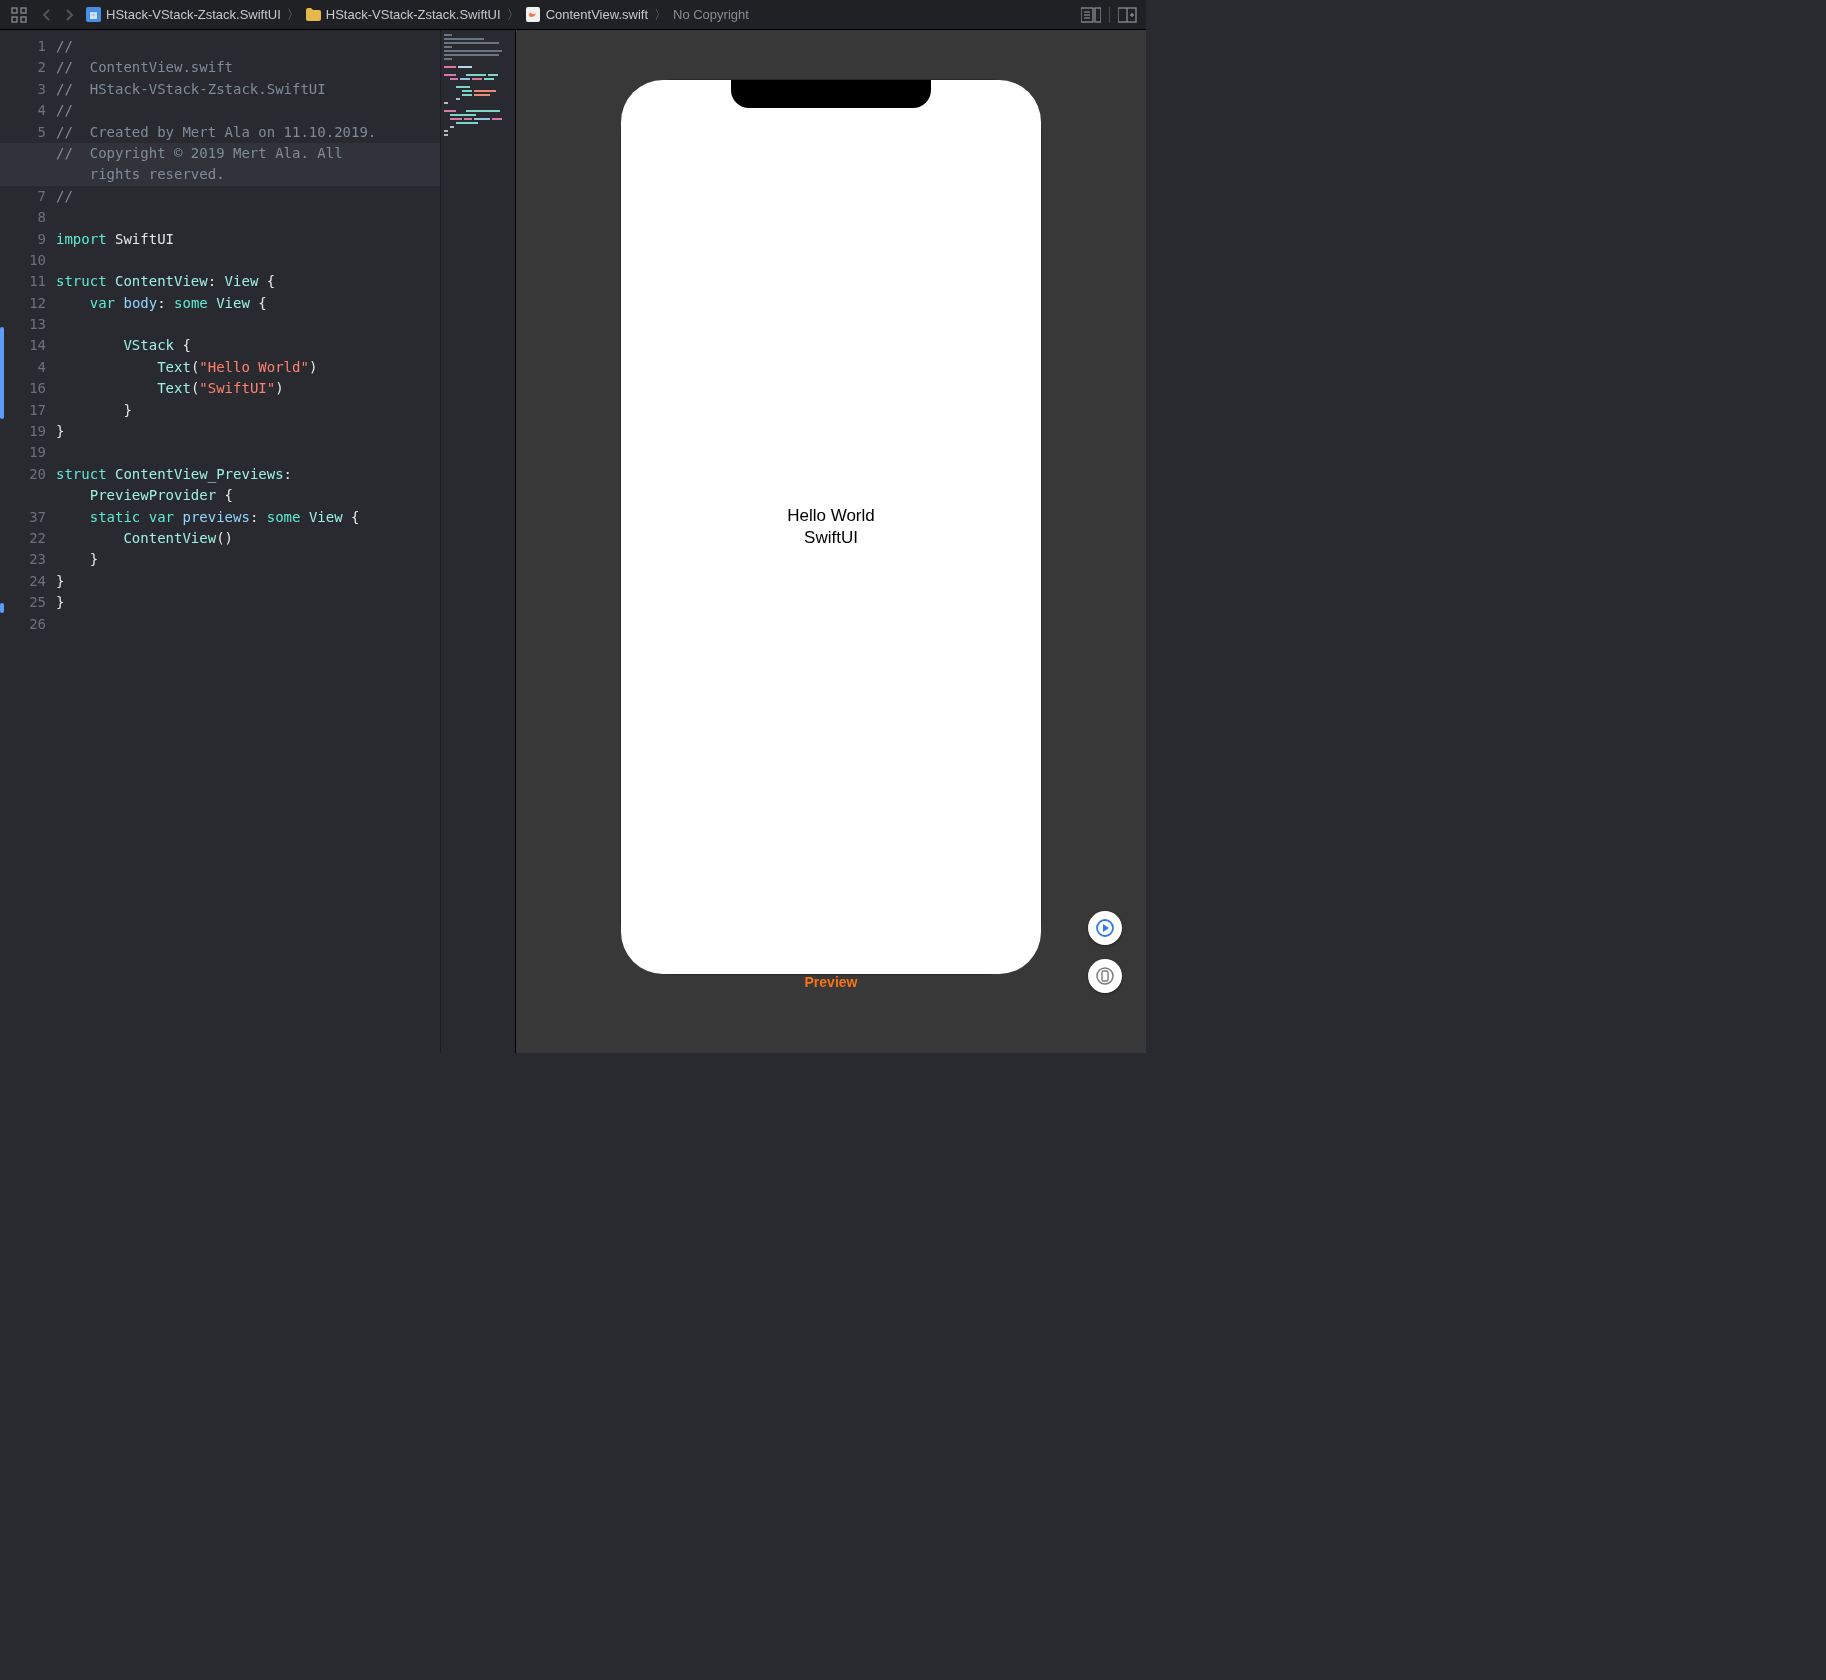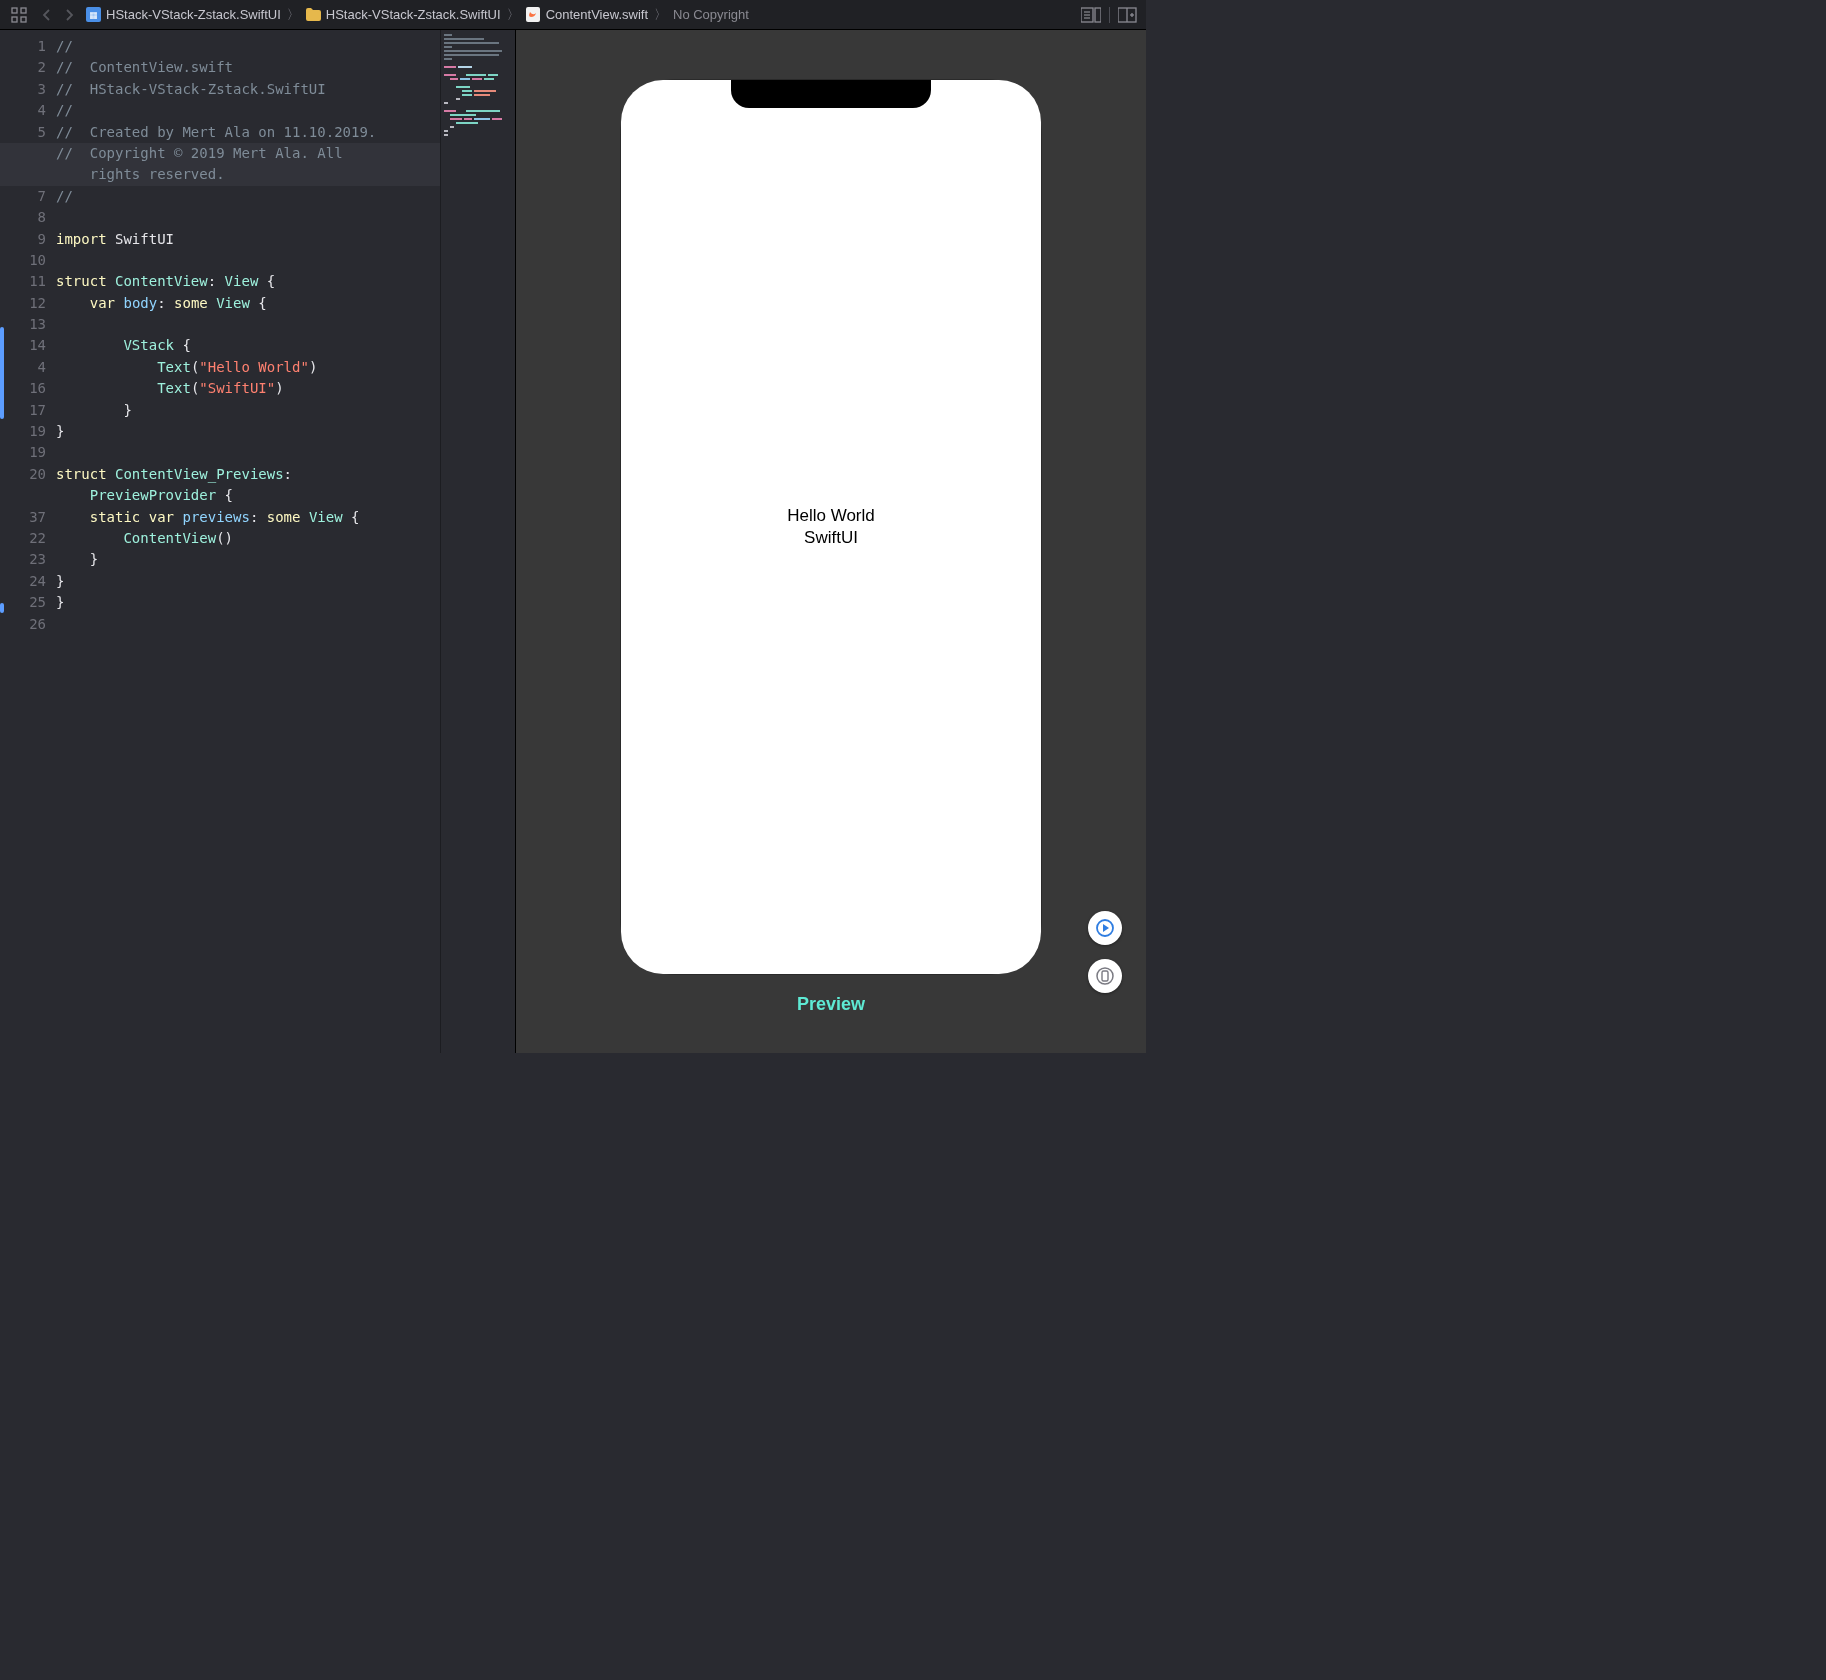--- a/index.html
+++ b/index.html
@@ -34,21 +34,21 @@
 
 .main { display:flex; height:calc(100% - 30px); }
 .editor-pane { width:440px; display:flex; background:#292a30; position:relative; }
 .gutter { width:56px; text-align:right; padding:6px 10px 0 0; font-family:"SF Mono",Menlo,monospace; font-size:14px; color:#6f7079; user-select:none; line-height:21.4px; }
 .gutter .ln { height:21.4px; }
 .gutter .ln.cur { color:#d0d0d8; }
 .code { flex:1; padding:6px 0 0 0; font-family:"SF Mono",Menlo,monospace; font-size:14px; line-height:21.4px; white-space:pre; color:#d8d8e0; position:relative; }
 .code .row { height:21.4px; }
 .code .row.hl { background:#32333a; margin-left:-56px; padding-left:56px; }
 .c-comment { color:#7f8c98; }
-.c-key { color:#fef9c3; }
+.c-key { color:#5eead4; }
 .c-type { color:#9ef1dd; }
 .c-ident { color:#91d5ff; }
 .c-str { color:#ff8170; }
 .c-plain { color:#e6e6ea; }
 
 .change-bar { position:absolute; left:0; width:4px; background:#5c9dff; border-radius:2px; }
 
 .minimap { width:75px; background:#292a30; border-left:1px solid #1c1d21; padding:4px 3px; }
 
 .preview-pane { flex:1; background:#383838; display:flex; flex-direction:column; align-items:center; justify-content:flex-start; position:relative; border-left:1px solid #000; padding-top:50px; }
@@ -72,21 +72,21 @@
 }
 .device .notch {
   position:absolute;
   top:0; left:50%;
   transform:translateX(-50%);
   width:200px; height:28px;
   background:#000;
   border-radius:0 0 18px 18px;
 }
 .device .content { text-align:center; font-size:17px; color:#000; font-family:-apple-system,sans-serif; line-height:22px; }
-.preview-label { color:#5eead4; font-size:18px; font-weight:600; margin-top:20px; }
+.preview-label { color:#f97316; font-size:14px; font-weight:600; margin-top:0; }
 
 .preview-controls { position:absolute; right:24px; bottom:60px; display:flex; flex-direction:column; gap:14px; }
 .ctrl-btn { width:34px; height:34px; border-radius:50%; background:#fff; display:flex; align-items:center; justify-content:center; cursor:pointer; box-shadow:0 1px 3px rgba(0,0,0,.4); }
 
 svg { display:block; }
 </style>
 </head>
 <body>
 
 <div class="topbar">

